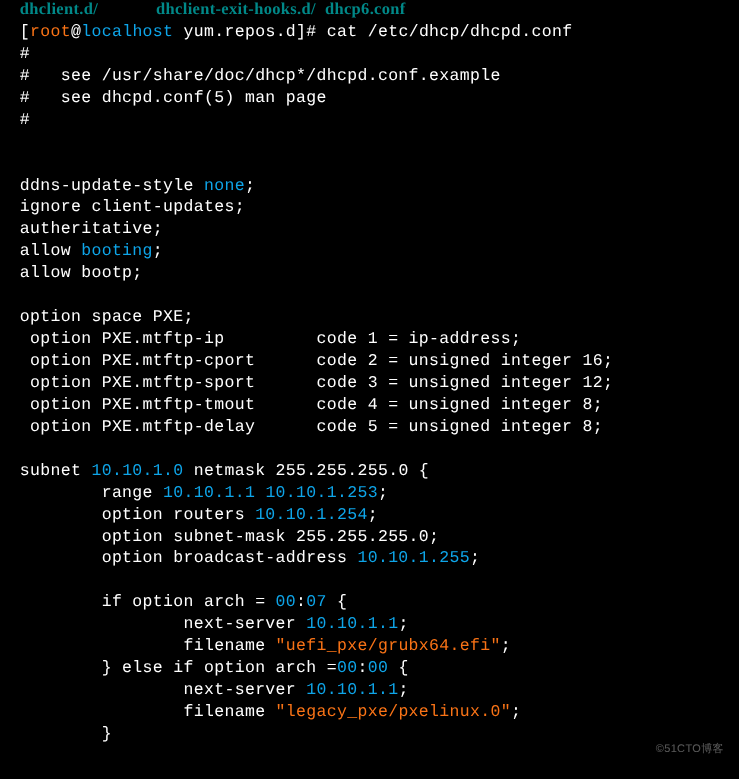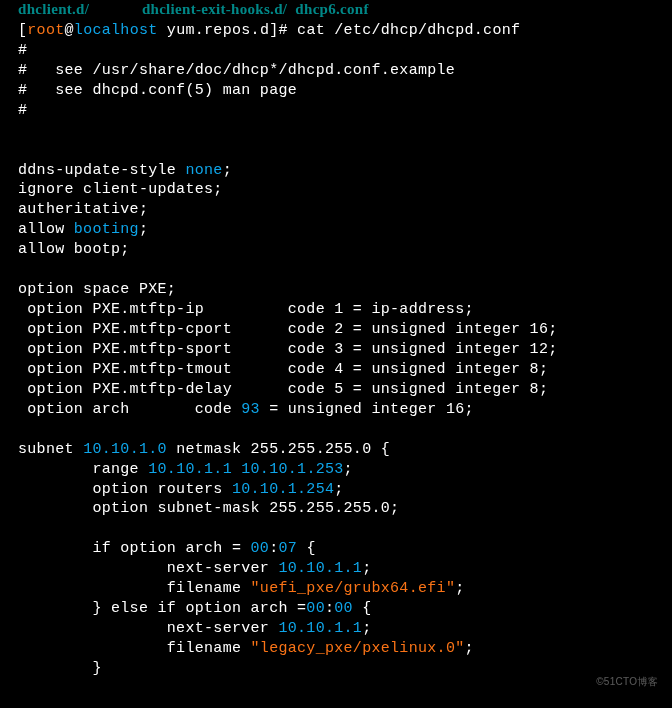--- a/index.html
+++ b/index.html
@@ -56,28 +56,28 @@
   <div class="line">allow bootp;</div>
 
   <div class="line">&nbsp;</div>
 
   <div class="line">option space PXE;</div>
   <div class="line"> option PXE.mtftp-ip         code 1 = ip-address;</div>
   <div class="line"> option PXE.mtftp-cport      code 2 = unsigned integer 16;</div>
   <div class="line"> option PXE.mtftp-sport      code 3 = unsigned integer 12;</div>
   <div class="line"> option PXE.mtftp-tmout      code 4 = unsigned integer 8;</div>
   <div class="line"> option PXE.mtftp-delay      code 5 = unsigned integer 8;</div>
-  <div class="line"><span> option arch       code </span><span class="magenta">93</span><span> = unsigned integer 16;</span></div>
 
   <div class="line">&nbsp;</div>
 
   <div class="line"><span>subnet </span><span class="magenta">10.10.1.0</span><span> netmask 255.255.255.0 {</span></div>
   <div class="line"><span>        range </span><span class="magenta">10.10.1.1</span><span> </span><span class="magenta">10.10.1.253</span><span>;</span></div>
   <div class="line"><span>        option routers </span><span class="magenta">10.10.1.254</span><span>;</span></div>
   <div class="line">        option subnet-mask 255.255.255.0;</div>
+  <div class="line"><span>        option broadcast-address </span><span class="magenta">10.10.1.255</span><span>;</span></div>
 
   <div class="line">&nbsp;</div>
 
   <div class="line"><span>        if option arch = </span><span class="magenta">00</span><span>:</span><span class="magenta">07</span><span> {</span></div>
   <div class="line"><span>                next-server </span><span class="magenta">10.10.1.1</span><span>;</span></div>
   <div class="line"><span>                filename </span><span class="red">"uefi_pxe/grubx64.efi"</span><span>;</span></div>
   <div class="line"><span>        } else if option arch =</span><span class="magenta">00</span><span>:</span><span class="magenta">00</span><span> {</span></div>
   <div class="line"><span>                next-server </span><span class="magenta">10.10.1.1</span><span>;</span></div>
   <div class="line"><span>                filename </span><span class="red">"legacy_pxe/pxelinux.0"</span><span>;</span></div>
   <div class="line">        }</div>

